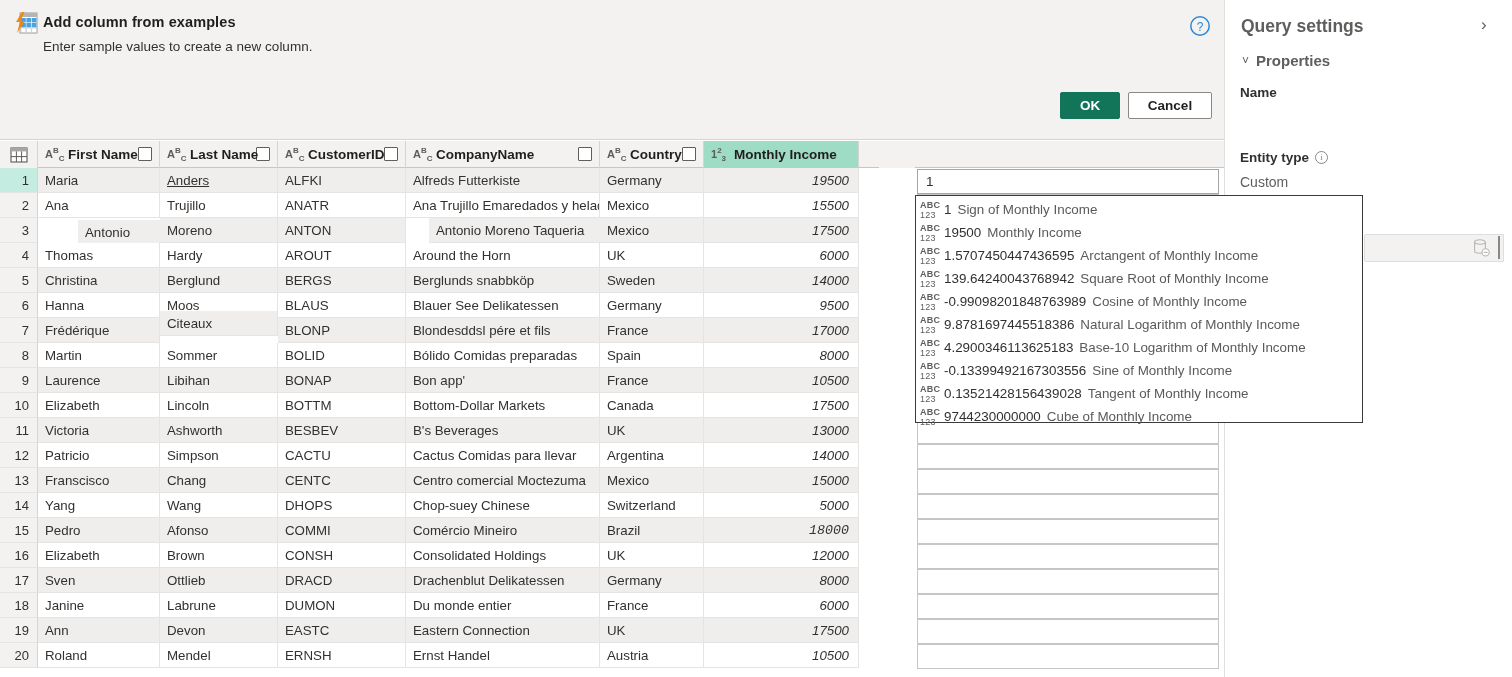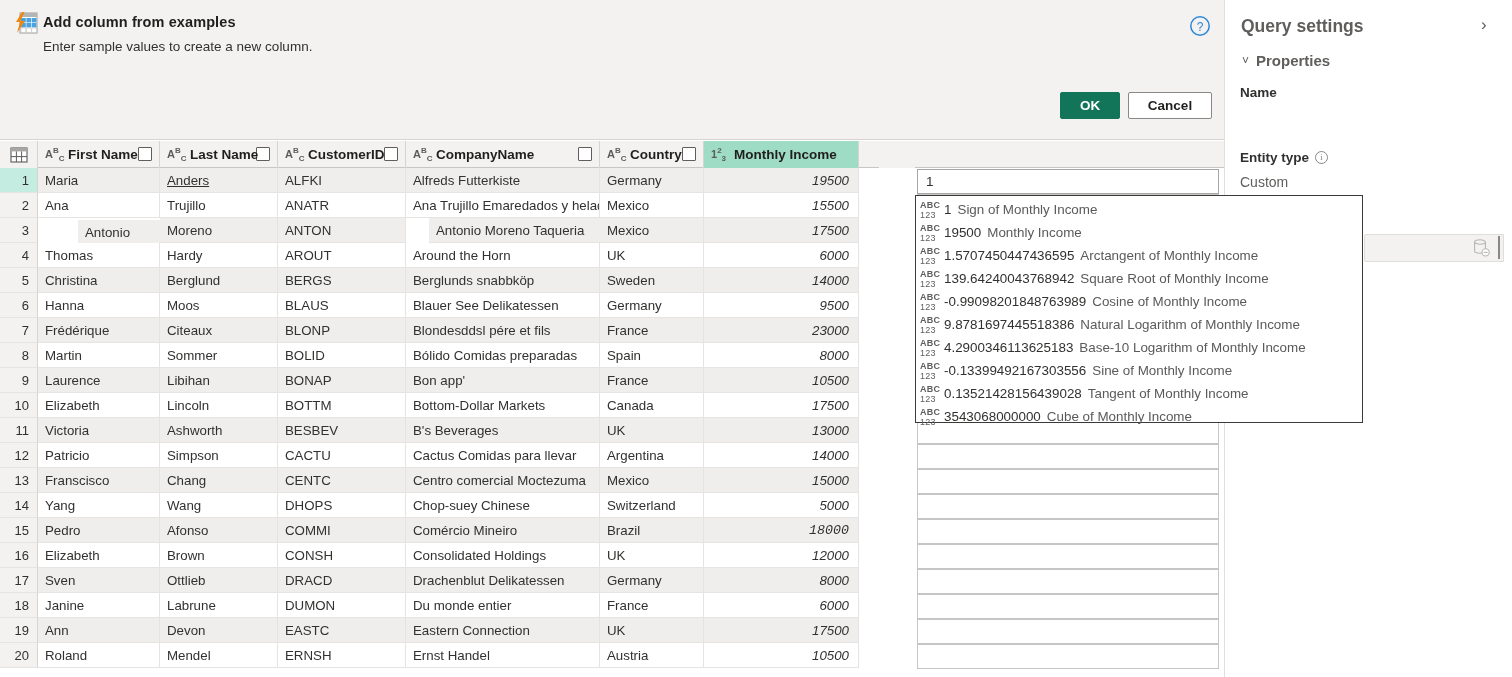--- a/index.html
+++ b/index.html
@@ -392,25 +392,25 @@
           <div class="cell rowWhite" style="left: 38px; width: 122px; top: 152px;">Hanna</div>
           <div class="cell rowWhite" style="left: 160px; width: 118px; top: 152px;">Moos</div>
           <div class="cell rowWhite" style="left: 278px; width: 128px; top: 152px;">BLAUS</div>
           <div class="cell rowWhite" style="left: 406px; width: 194px; top: 152px; text-align: right;">Blauer See Delikatessen</div>
           <div class="cell rowWhite" style="left: 600px; width: 104px; top: 152px;">Germany</div>
           <div class="cell rowWhite num" style="left: 704px; width: 155px; top: 152px;">9500</div>
           <div class="gapCell" style="top: 152px;"></div>
           <div class="c7cell" style="top: 153px;"></div>
           <div class="rowNum" style="top: 177px; height: 25px;">7</div>
           <div class="cell rowStripe" style="left: 38px; width: 122px; top: 177px;">Frédérique</div>
-          <div class="cell rowStripe" style="left: 160px; width: 118px; top: 177px;">Citeaux</div>
+          <div class="cell rowStripe" style="left: 160px; width: 118px; top: 170px;">Citeaux</div>
           <div class="cell rowStripe" style="left: 278px; width: 128px; top: 177px;">BLONP</div>
           <div class="cell rowStripe" style="left: 406px; width: 194px; top: 177px;">Blondesddsl pére et fils</div>
           <div class="cell rowStripe" style="left: 600px; width: 104px; top: 177px;">France</div>
-          <div class="cell rowStripe num" style="left: 704px; width: 155px; top: 177px;">23000</div>
+          <div class="cell rowStripe num" style="left: 704px; width: 155px; top: 177px;">17000</div>
           <div class="gapCell" style="top: 177px;"></div>
           <div class="c7cell" style="top: 178px;"></div>
           <div class="rowNum" style="top: 202px; height: 25px;">8</div>
           <div class="cell rowWhite" style="left: 38px; width: 122px; top: 202px;">Martin</div>
           <div class="cell rowWhite" style="left: 160px; width: 118px; top: 202px;">Sommer</div>
           <div class="cell rowWhite" style="left: 278px; width: 128px; top: 202px;">BOLID</div>
           <div class="cell rowWhite" style="left: 406px; width: 194px; top: 202px;">Bólido Comidas preparadas</div>
           <div class="cell rowWhite" style="left: 600px; width: 104px; top: 202px;">Spain</div>
           <div class="cell rowWhite num" style="left: 704px; width: 155px; top: 202px;">8000</div>
           <div class="gapCell" style="top: 202px;"></div>
@@ -597,21 +597,21 @@
             <span class="nm">123</span>
           </span>
           <span class="sugVal">0.13521428156439028</span>
           <span class="sugLbl">Tangent of Monthly Income</span>
         </div>
         <div class="sugItem">
           <span class="sugIcon">
             <span class="ab">ABC</span>
             <span class="nm">123</span>
           </span>
-          <span class="sugVal">3543068000000</span>
+          <span class="sugVal">9744230000000</span>
           <span class="sugLbl">Cube of Monthly Income</span>
         </div>
       </div>
 
   </div>
 
   <div id="rightPanel">
     <div id="qsTitle">Query settings</div>
     <div id="qsCollapse">›</div>
 

